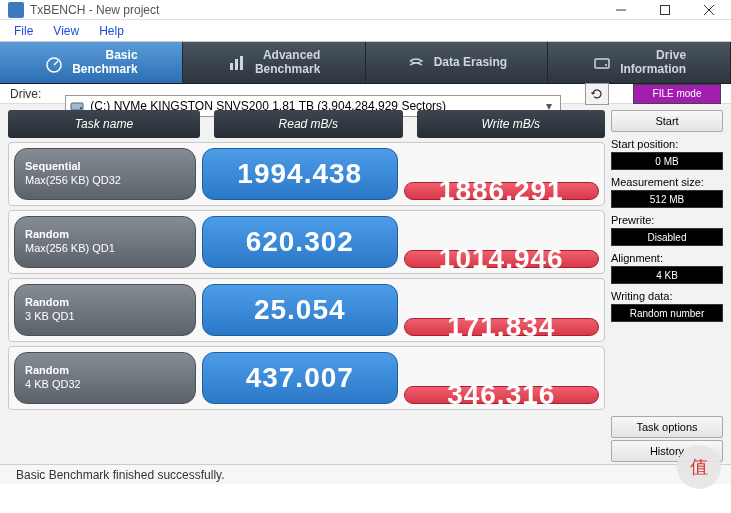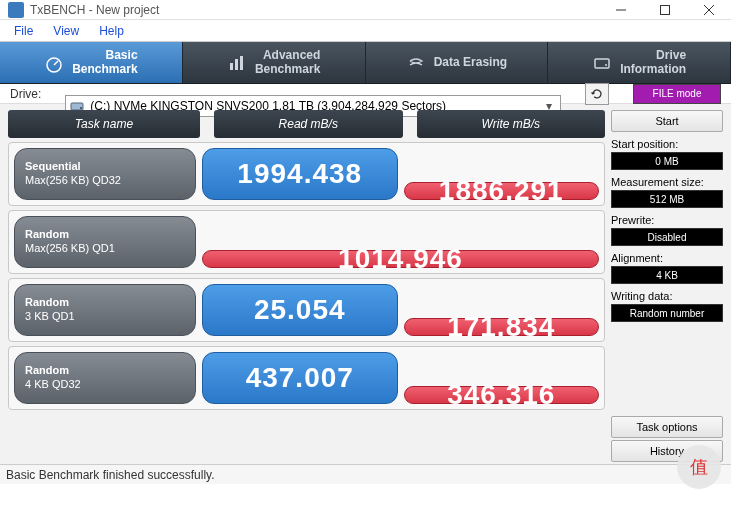--- a/index.html
+++ b/index.html
@@ -42,21 +42,21 @@
 .task-cell .t1 { font-weight: bold; }
 .val-cell { flex: 1; border-radius: 12px; display: flex; align-items: center; justify-content: center; color: #fff; font-size: 28px; font-weight: bold; letter-spacing: 1px; font-family: "Arial", sans-serif; }
 .val-read { background: linear-gradient(#4e9de8,#2a78c8); border: 1px solid #1e5ea0; }
 .val-write { background: linear-gradient(#f06070,#d83848); border: 1px solid #a82030; margin-top: 34px; }
 
 .sidebar { width: 112px; display: flex; flex-direction: column; gap: 2px; }
 .side-btn { height: 22px; background: linear-gradient(#f8f8f8,#e4e4e4); border: 1px solid #aaa; border-radius: 2px; display: flex; align-items: center; justify-content: center; cursor: pointer; font-size: 11px; }
 .side-label { font-size: 11px; color: #000; margin-top: 4px; }
 .side-value { height: 18px; background: #000; color: #fff; font-size: 10px; display: flex; align-items: center; justify-content: center; border: 1px solid #333; }
 
-.statusbar { height: 20px; border-top: 1px solid #ccc; display: flex; align-items: center; padding-left: 6px; color: #333; font-size: 12px; background: #f6f6f6; }
+.statusbar { height: 20px; border-top: 1px solid #ccc; display: flex; align-items: center; padding-left: 16px; color: #333; font-size: 12px; background: #f6f6f6; }
 
 .watermark { position: absolute; right: 10px; bottom: 24px; width: 44px; height: 44px; border-radius: 50%; background: rgba(230,230,230,0.9); display: flex; align-items: center; justify-content: center; font-size: 18px; color: #d33; }
 </style>
 </head>
 <body>
 
 <div class="titlebar">
   <div class="app-icon"></div>
   <div class="title">TxBENCH - New project</div>
   <div class="win-controls">
@@ -156,20 +156,21 @@
           <span>Max(256 KB) QD32</span>
         </div>
       <div class="val-cell val-read">1994.438</div>
       <div class="val-cell val-write">1886.291</div>
     </div>
     <div class="row">
       <div class="task-cell">
           <span class="t1">Random</span>
           <span>Max(256 KB) QD1</span>
         </div>
+      <div class="val-cell val-read">620.302</div>
       <div class="val-cell val-write">1014.946</div>
     </div>
     <div class="row">
       <div class="task-cell">
           <span class="t1">Random</span>
           <span>3 KB QD1</span>
         </div>
       <div class="val-cell val-read">25.054</div>
       <div class="val-cell val-write">171.834</div>
     </div>

